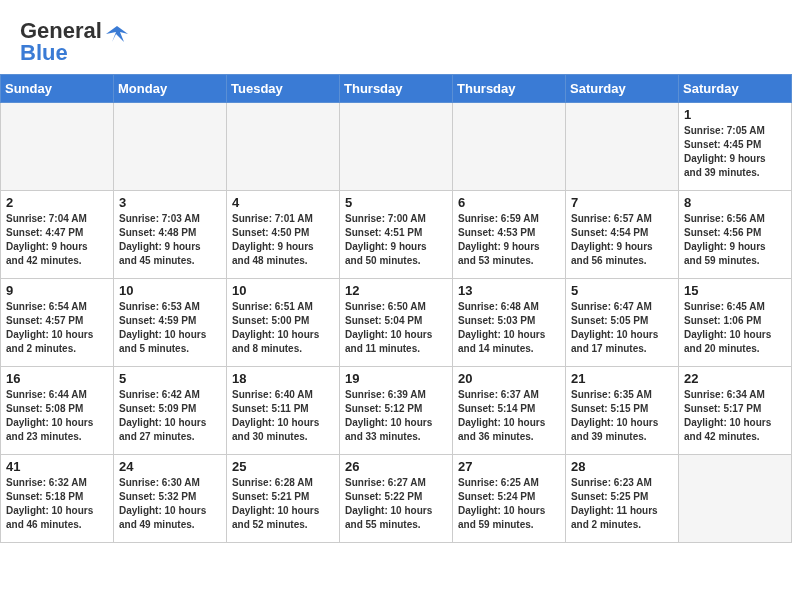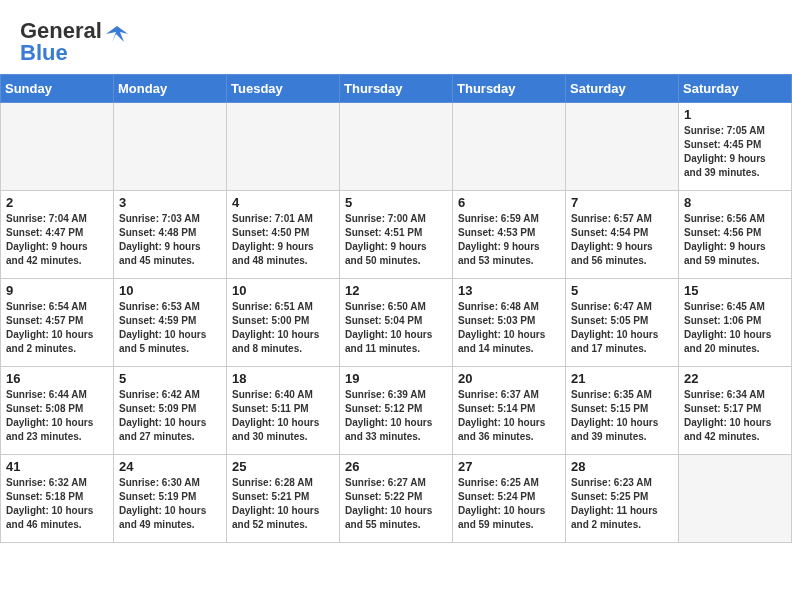--- a/index.html
+++ b/index.html
@@ -271,21 +271,21 @@
         <tr>
           <td>
             <span class="day-number">41</span>
             <div class="day-info">Sunrise: 6:32 AM
 Sunset: 5:18 PM
 Daylight: 10 hours and 46 minutes.</div>
           </td>
           <td>
             <span class="day-number">24</span>
             <div class="day-info">Sunrise: 6:30 AM
-Sunset: 5:19 PM
+Sunset: 5:32 PM
 Daylight: 10 hours and 49 minutes.</div>
           </td>
           <td>
             <span class="day-number">25</span>
             <div class="day-info">Sunrise: 6:28 AM
 Sunset: 5:21 PM
 Daylight: 10 hours and 52 minutes.</div>
           </td>
           <td>
             <span class="day-number">26</span>

